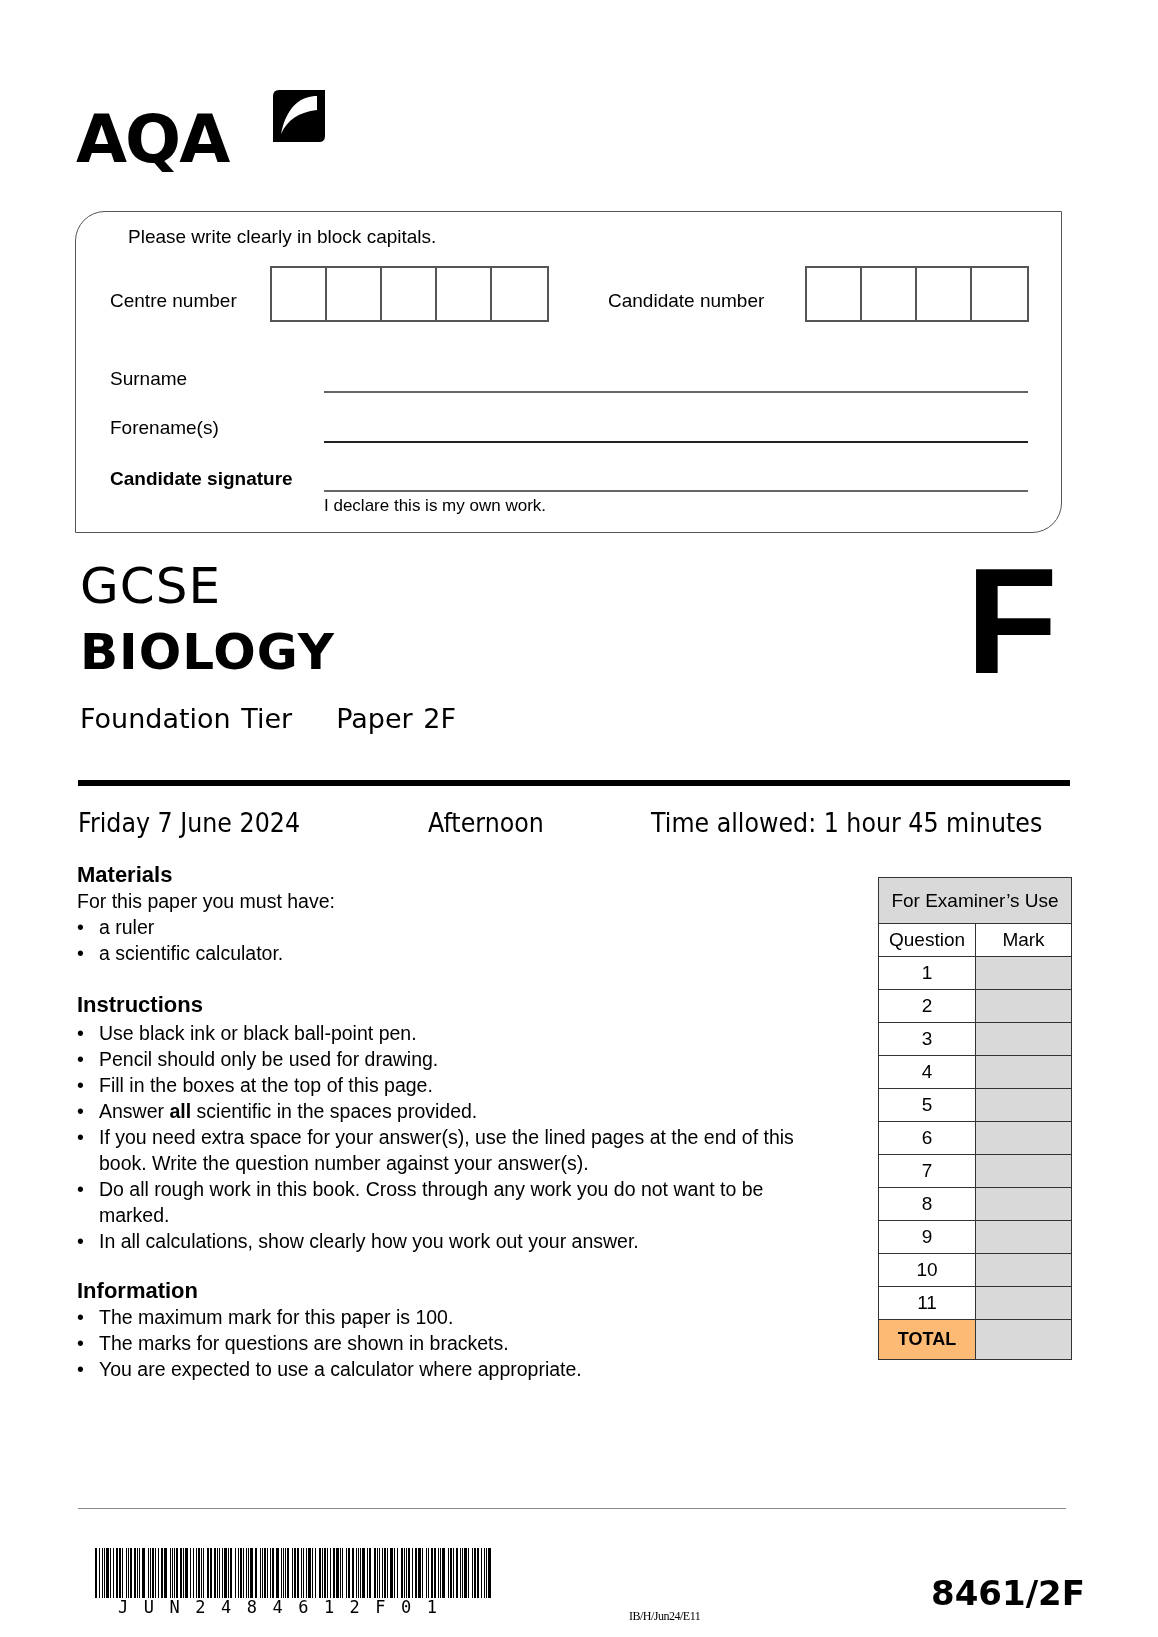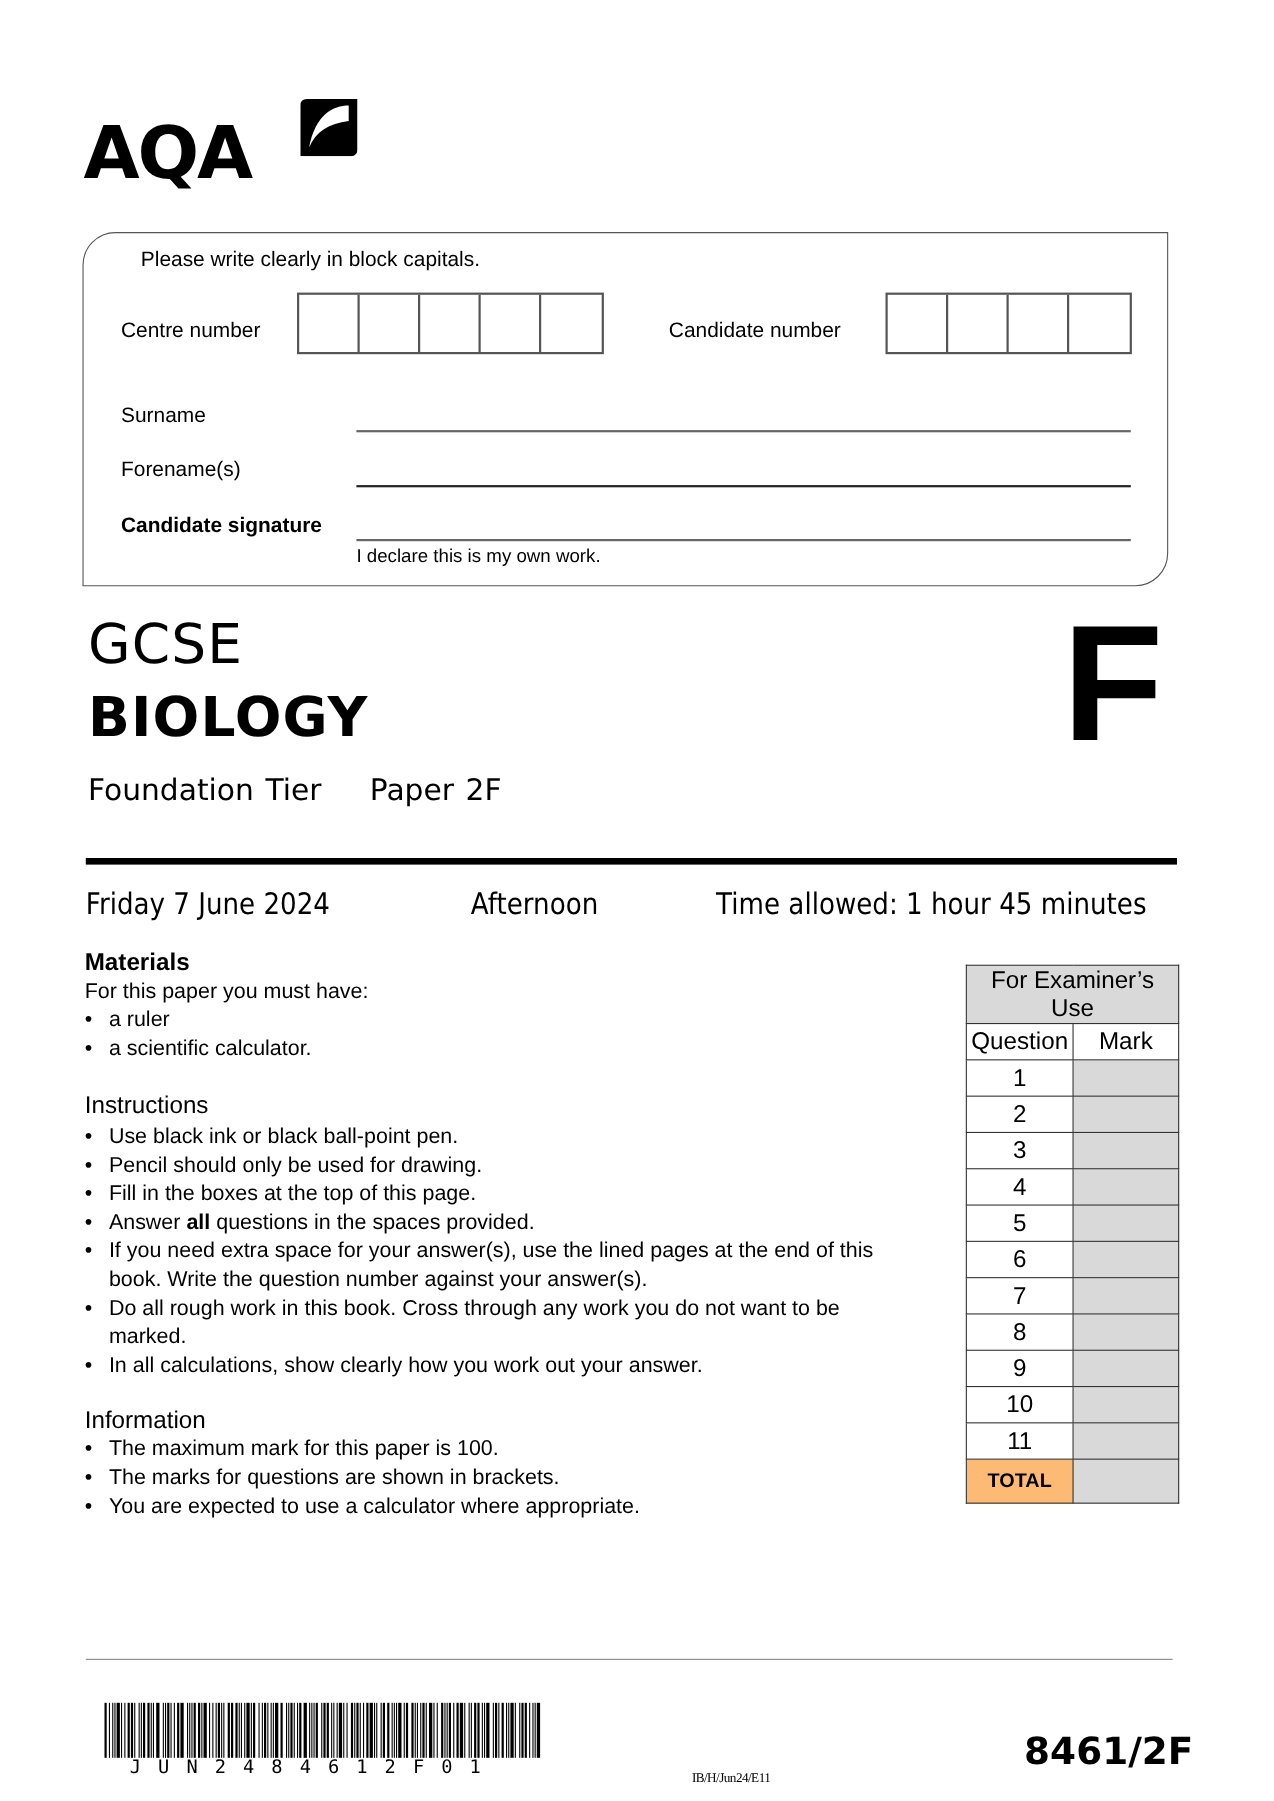--- a/index.html
+++ b/index.html
@@ -28,29 +28,29 @@
     .tier { left: 80px; top: 702px; font-family: "DejaVu Sans", sans-serif; font-size: 27px; line-height: 34px; word-spacing: 2px; }
     .tier span + span { margin-left: 44px; }
     .tier-letter { left: 966px; top: 556px; font-family: "Liberation Sans", sans-serif; font-weight: bold; font-size: 150px; line-height: 130px; }
 
     .thick-rule { left: 78px; top: 780px; width: 992px; height: 6px; background: #000; }
 
     .date-row { top: 806px; font-family: "DejaVu Sans", sans-serif; font-size: 27px; line-height: 34px; transform: scaleX(0.88); transform-origin: left center; }
 
     
     .section-title { font-size: 22px; font-weight: bold; line-height: 26px; }
-    .section-title.normal { font-weight: normal; font-family: "Liberation Sans", sans-serif; }
+    .section-title.normal { font-weight: bold; font-family: "Liberation Sans", sans-serif; }
     .text { font-size: 19.5px; line-height: 26px; }
     ul.bullets { list-style: none; }
     ul.bullets li { position: relative; padding-left: 22px; font-size: 19.5px; line-height: 26px; }
     ul.bullets li::before { content: "\2022"; position: absolute; left: 0; top: 0; }
 
     
     .exam-table { left: 878px; top: 877px; width: 194px; border-collapse: collapse; }
-    .exam-table td, .exam-table th { border: 1.5px solid #333; text-align: center; font-size: 22px; font-weight: normal; height: 33px; }
+    .exam-table td, .exam-table th { border: 1.5px solid #333; text-align: center; font-size: 19px; font-weight: normal; height: 33px; }
     .exam-table .head { background: #d9d9d9; height: 46px; }
     .exam-table .q { width: 97px; background: #fff; }
     .exam-table .m { background: #d9d9d9; }
     .exam-table .total { background: #fdba74; font-weight: bold; font-size: 18px; height: 40px; }
 
     .foot-rule { left: 78px; top: 1508px; width: 988px; height: 0; border-top: 1.5px solid #888; }
 
     .barcode { left: 95px; top: 1548px; width: 398px; height: 50px; display: flex; align-items: stretch; }
     .barcode i { display: block; height: 100%; background: #000; }
     .barcode-text { left: 118px; top: 1597px; font-family: "DejaVu Sans Mono", monospace; font-size: 17px; letter-spacing: 15.5px; }
@@ -119,21 +119,21 @@
     <li>a scientific calculator.</li>
   </ul>
 </div>
 
 <div class="abs" style="left:77px; top:992px; width:760px;">
   <div class="section-title normal" style="font-size:22px;">Instructions</div>
   <ul class="bullets" style="margin-top:2px;">
     <li>Use black ink or black ball-point pen.</li>
     <li>Pencil should only be used for drawing.</li>
     <li>Fill in the boxes at the top of this page.</li>
-    <li><span>Answer </span><b>all</b><span> questions in the spaces provided.</span></li>
+    <li><span>Answer </span><b>all</b><span> scientific in the spaces provided.</span></li>
     <li>If you need extra space for your answer(s), use the lined pages at the end of this book.  Write the question number against your answer(s).</li>
     <li style="padding-right:40px;">Do all rough work in this book.  Cross through any work you do not want to be marked.</li>
     <li>In all calculations, show clearly how you work out your answer.</li>
   </ul>
 </div>
 
 <div class="abs" style="left:77px; top:1278px; width:720px;">
   <div class="section-title normal" style="font-size:22px;">Information</div>
   <ul class="bullets">
     <li>The maximum mark for this paper is 100.</li>

